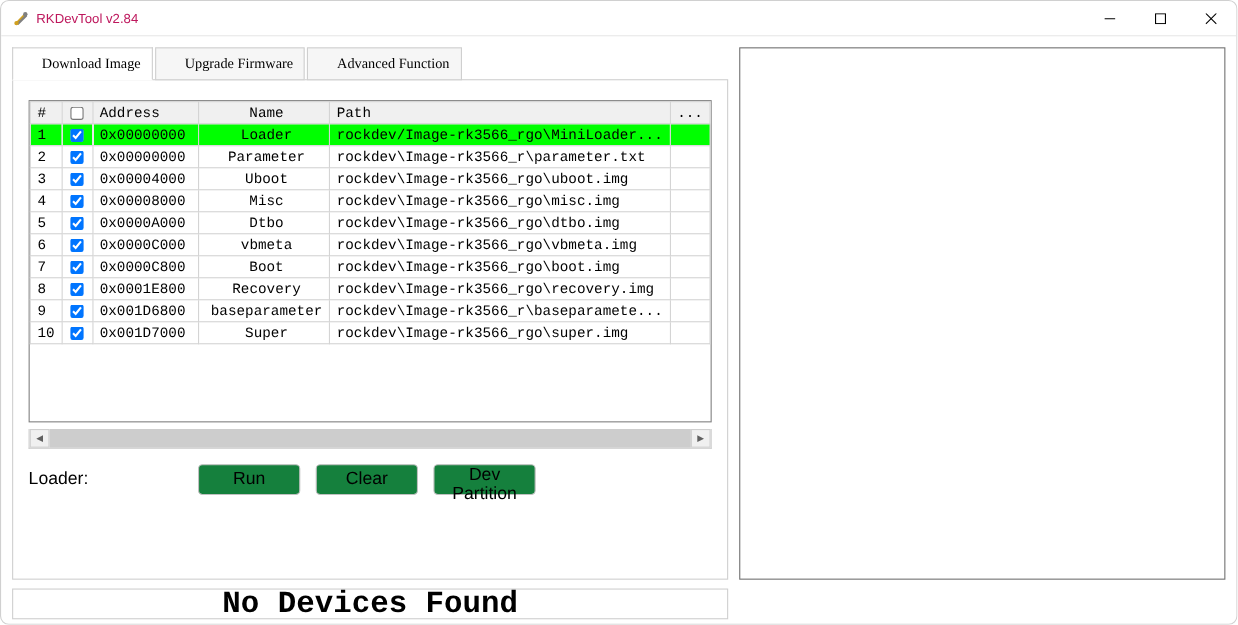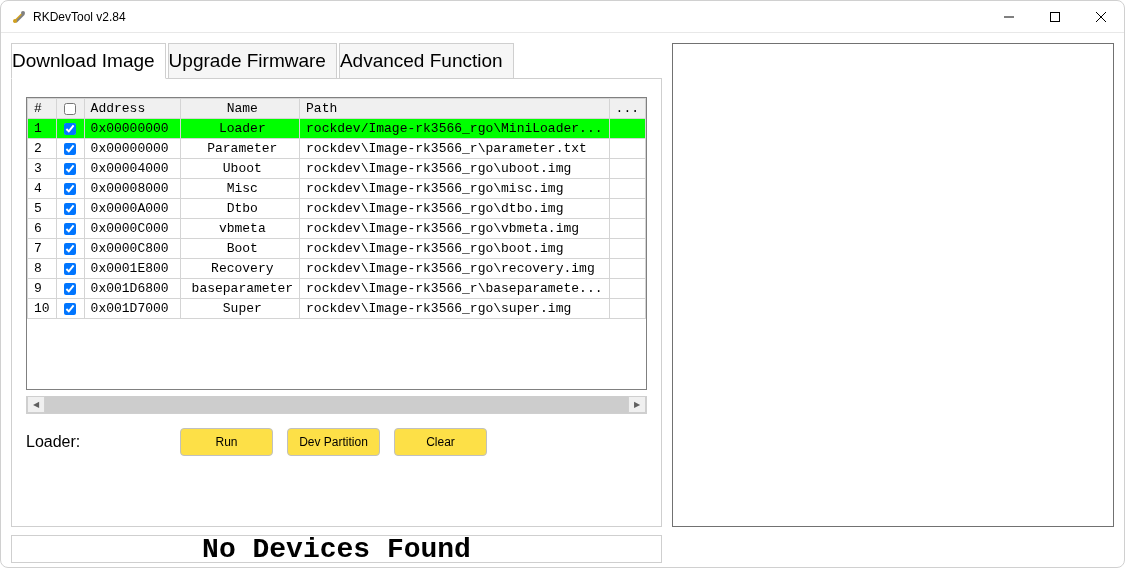--- a/index.html
+++ b/index.html
@@ -31,21 +31,21 @@
     .titlebar .app-icon {
       width: 16px;
       height: 16px;
       margin-right: 6px;
       display: inline-flex;
       align-items: center;
       justify-content: center;
     }
     .titlebar .title-text {
       font-size: 12px;
-      color: #000000;
+      color: #be185d;
     }
     .titlebar .spacer { flex: 1; }
     .win-controls { display: flex; }
     .win-btn {
       width: 46px;
       height: 32px;
       display: flex;
       align-items: center;
       justify-content: center;
       font-size: 12px;
@@ -63,23 +63,23 @@
       display: flex;
       flex-direction: column;
     }
     .tabs {
       display: flex;
       gap: 0;
       position: relative;
       z-index: 2;
     }
     .tab {
-      font-family: Liberation Sans, sans-serif;
-      font-size: 19px;
-      padding: 6px 10px 6px 0;
+      font-family: Liberation Serif, serif;
+      font-size: 13px;
+      padding: 6px 10px 6px 26px;
       border: 1px solid #cfcfcf;
       background: #f6f6f6;
       cursor: pointer;
       margin-bottom: -1px;
       margin-right: 2px;
     }
     .tab.active {
       border-bottom: 1px solid #ffffff;
       background: #ffffff;
     }
@@ -170,22 +170,22 @@
     }
     .loader-label {
       font-size: 16px;
       width: 80px;
     }
     .btn {
       width: 93px;
       height: 28px;
       border: 1px solid #c0c0c0;
       border-radius: 4px;
-      background: #fde047;
-      font-size: 12px;
+      background: #15803d;
+      font-size: 16px;
       cursor: pointer;
     }
     .btn-row { display: flex; gap: 14px; margin-left: 56px; }
     .right-pane {
       flex: 1;
       border: 1px solid #717171;
       background: #ffffff;
     }
     .status-bar {
       height: 28px;
@@ -354,22 +354,22 @@
           <div class="hscroll-left">◀</div>
           <div class="hscroll-track">
             <div class="hscroll-thumb"></div>
           </div>
           <div class="hscroll-right">▶</div>
         </div>
         <div class="bottom-row">
           <span class="loader-label">Loader:</span>
           <div class="btn-row">
             <button class="btn">Run</button>
+            <button class="btn">Clear</button>
             <button class="btn">Dev Partition</button>
-            <button class="btn">Clear</button>
           </div>
         </div>
       </div>
     </div>
     <div class="right-pane"></div>
   </div>
 
   <div class="status-bar">
     <div class="status-left">No Devices Found</div>
   </div>

